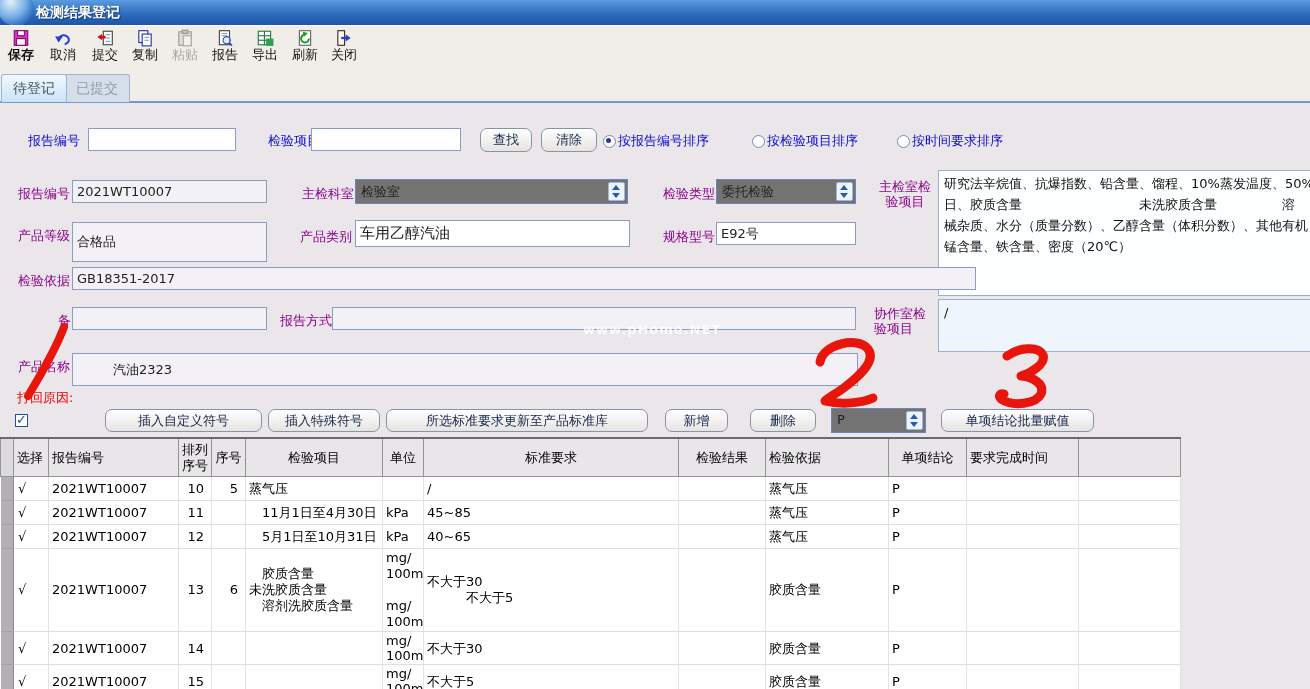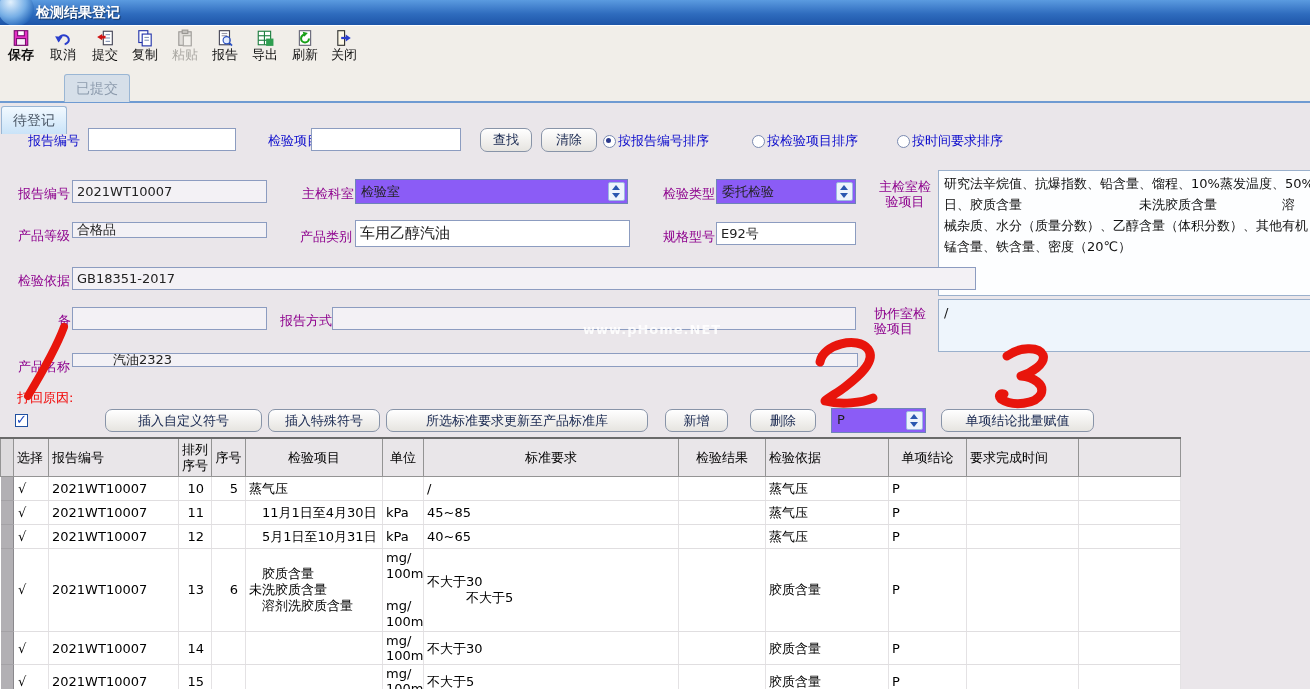--- a/index.html
+++ b/index.html
@@ -18,36 +18,36 @@
     border-top:1px solid #ffffff;border-bottom:1px solid #dcd9d4;}
   .tbtn{position:absolute;top:3px;width:36px;text-align:center;cursor:default;}
   .tbtn .ic{display:block;margin:0 auto;width:18px;height:18px;}
   .tbtn .ic svg{width:18px;height:18px;display:block;margin:0 auto;}
   .tbtn .lb{font-size:13px;color:#111;white-space:nowrap;line-height:16px;}
   .tbtn.disabled .lb{color:#a9a7a2;}
   
   .tabstrip{position:absolute;left:0;top:72px;width:100%;height:29px;background:#f1eee9;z-index:3;}
   .tab{position:absolute;top:2px;height:27px;line-height:27px;padding:0 11px;font-size:14px;
     border:1px solid #9ab6d4;border-bottom:none;border-radius:3px 3px 0 0;}
-  .tab.active{background:linear-gradient(#f2f9ff,#c9e3f8);color:#4a5766;z-index:4;margin-top:32px;}
+  .tab.active{background:linear-gradient(#f2f9ff,#c9e3f8);color:#4a5766;z-index:4;}
   .tab.inactive{background:#d6dfe9;color:#8e9cae;}
   .panel{position:absolute;left:0;top:101px;width:100%;height:588px;background:#eae6ea;
     border-top:2px solid #6f9bd2;box-sizing:border-box;}
   
   .lbl{position:absolute;white-space:pre-line;line-height:15px;}
   .blue{color:#0b0bcc;}
   .purple{color:#8d018d;}
   .redtxt{color:#f20000;}
   .txt{position:absolute;border:1px solid #8c9cc0;background:#fff;box-sizing:border-box;
     font:13px "DejaVu Sans","Liberation Sans",sans-serif;padding:2px 4px;color:#222;}
   .lav{background:#f3f1f5;}
   .big{font-size:15px;}
   .area{position:absolute;border:1px solid #9ab0cc;background:#fdfeff;box-sizing:border-box;
     white-space:pre;overflow:hidden;font-size:13px;line-height:21px;padding:2px 5px;color:#111;}
-  .combo{position:absolute;border:1px solid #6f84b8;background:#8b5cf6;box-sizing:border-box;}
+  .combo{position:absolute;border:1px solid #6f84b8;background:#737373;box-sizing:border-box;}
   .combo .val{position:absolute;left:5px;top:3px;font-size:13px;color:#222;white-space:nowrap;}
   .spin{position:absolute;right:2px;top:2px;bottom:2px;width:15px;background:#eef4fc;
     border:1px solid #9db9e2;border-radius:2px;}
   .spin::before{content:"";position:absolute;left:3px;top:2px;width:0;height:0;
     border:4px solid transparent;border-bottom:5px solid #2a57b0;border-top:none;}
   .spin::after{content:"";position:absolute;left:3px;bottom:2px;width:0;height:0;
     border:4px solid transparent;border-top:5px solid #2a57b0;border-bottom:none;}
   .btn{position:absolute;height:23px;box-sizing:border-box;border:1px solid #8894a8;border-radius:7px;
     background:linear-gradient(#ffffff,#e6e4e0);box-shadow:inset 0 1px 0 #fff;
     font-size:13px;color:#15254e;text-align:center;line-height:21px;cursor:default;white-space:nowrap;}
@@ -218,42 +218,42 @@
   </div>
   <span class="lbl purple" style="left:874px;top:179px;width:62px;text-align:center;">主检室检
 验项目</span>
   <div class="area" style="left:938px;top:170px;width:420px;height:126px;">研究法辛烷值、抗爆指数、铅含量、馏程、10%蒸发温度、50%蒸
 日、胶质含量　　　　　　　　　未洗胶质含量　　　　　溶
 械杂质、水分（质量分数）、乙醇含量（体积分数）、其他有机
 锰含量、铁含量、密度（20℃）</div>
 
   
   <span class="lbl purple" style="left:18px;top:228px;">产品等级</span>
-  <input class="txt lav" style="left: 72px; top: 222px; width: 195px; height: 16px;" value="合格品">
+  <input class="txt lav" style="left: 72px; top: 222px; width: 195px; height: 40px;" value="合格品">
   <span class="lbl purple" style="left:300px;top:229px;">产品类别</span>
   <input class="txt big" style="left: 355px; top: 220px; width: 275px; height: 27px;" value="车用乙醇汽油">
   <span class="lbl purple" style="left:663px;top:229px;">规格型号</span>
   <input class="txt" style="left: 716px; top: 222px; width: 140px; height: 23px;" value="E92号">
 
   
   <span class="lbl purple" style="left:18px;top:273px;">检验依据</span>
   <input class="txt lav" style="left: 72px; top: 267px; width: 904px; height: 23px;" value="GB18351-2017">
 
   
   <span class="lbl purple" style="left:18px;top:313px;margin-left:40px;">备　注</span>
   <input class="txt lav" style="left: 72px; top: 307px; width: 195px; height: 23px;" value="">
   <span class="lbl purple" style="left:280px;top:313px;">报告方式</span>
   <input class="txt lav" style="left: 332px; top: 307px; width: 524px; height: 23px;" value="">
   <span class="lbl purple" style="left:874px;top:306px;width:62px;">协作室检
 验项目</span>
   <div class="area" style="left:938px;top:299px;width:420px;height:53px;background:#eef5fc;">/</div>
 
   
   <span class="lbl purple" style="left:18px;top:359px;">产品名称</span>
-  <input class="txt lav" style="left: 72px; top: 353px; width: 786px; height: 14px; padding-left: 40px;" value="汽油2323">
+  <input class="txt lav" style="left: 72px; top: 353px; width: 786px; height: 33px; padding-left: 40px;" value="汽油2323">
 
   
   <span class="lbl redtxt" style="left:17px;top:390px;">打回原因:</span>
 
   
   <span class="checkbox" style="left:15px;top:414px;"></span>
   <span class="lbl" style="left:32px;top:415px;color:#000;margin-top:48px;">取消全选</span>
   <div class="btn" style="left:105px;top:409px;width:157px;">插入自定义符号</div>
   <div class="btn" style="left:268px;top:409px;width:112px;">插入特殊符号</div>
   <div class="btn" style="left:386px;top:409px;width:262px;">所选标准要求更新至产品标准库</div>

